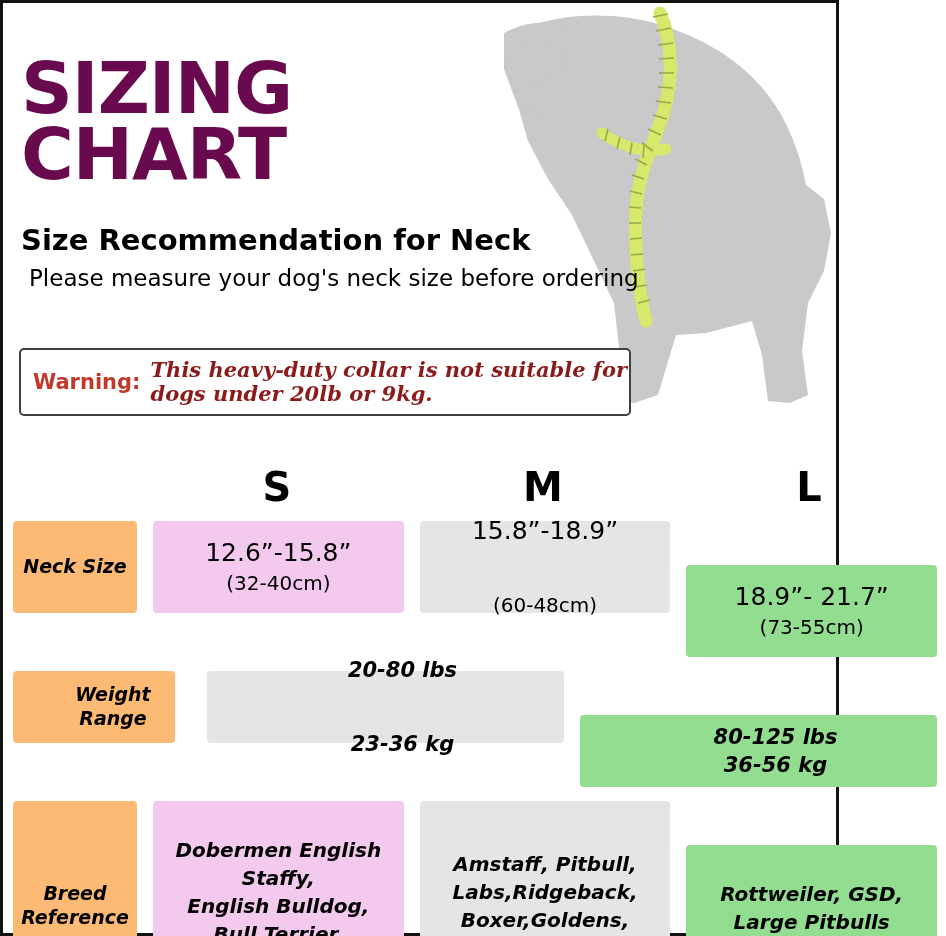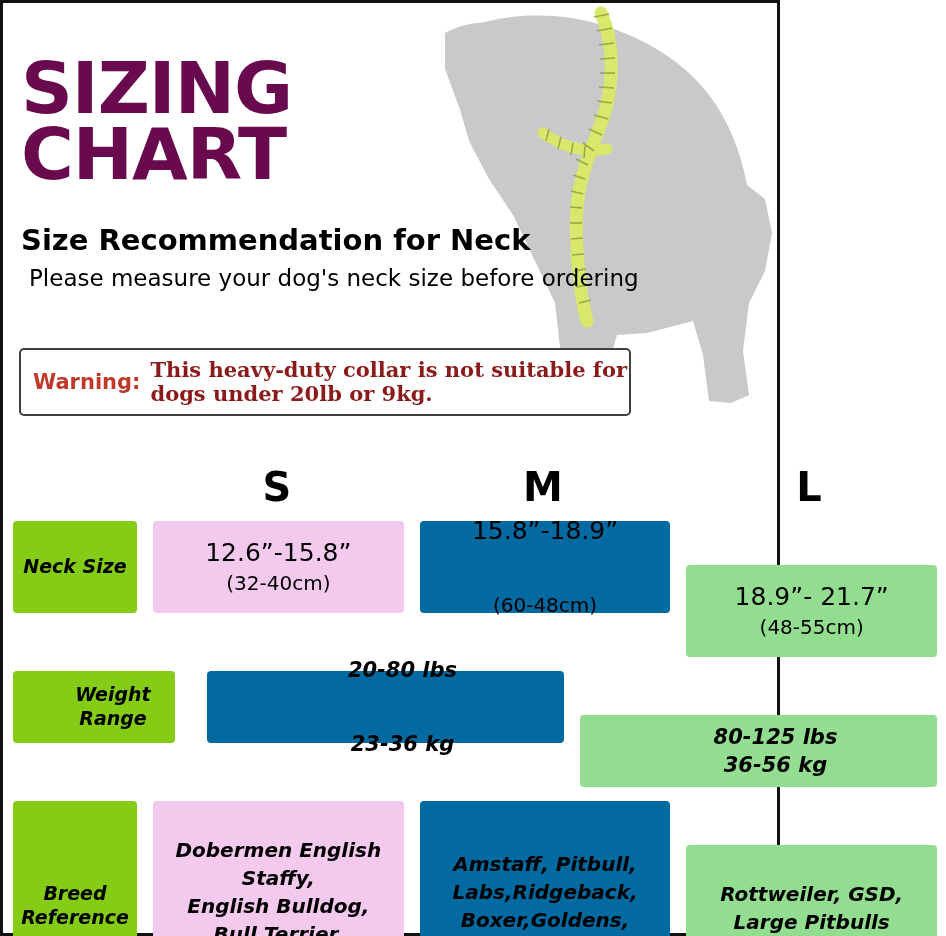--- a/index.html
+++ b/index.html
@@ -10,21 +10,21 @@
   body {
     width: 946px;
     height: 936px;
     font-family: "Liberation Sans", sans-serif;
     color: #000;
     position: relative;
     overflow: hidden;
   }
   .page {
     position: relative;
-    width: 780px;
+    width: 839px;
     height: 936px;
     box-sizing: border-box;
     border: 3px solid #111;
     background: #fff;
   }
 
   
   .dog-art {
     position: absolute;
     top: 0;
@@ -86,20 +86,21 @@
     color: #c0392b;
     padding: 0 10px 0 12px;
     white-space: nowrap;
   }
   .warning-text {
     font-family: "DejaVu Serif", serif;
     font-weight: bold;
     font-size: 21px;
     line-height: 1.15;
     color: #8b1a1a;
+    font-style: italic;
   }
 
   
   .size-head {
     position: absolute;
     left: 10px;
     top: 455px;
     width: 920px;
     display: flex;
   }
@@ -122,21 +123,21 @@
     width: 924px;
   }
   .row {
     display: flex;
     margin-bottom: 14px;
   }
   .row .gap { width: 16px; flex: 0 0 16px; }
   .rowlabel {
     width: 124px;
     flex: 0 0 124px;
-    background: #84cc16;
+    background: #fdba74;
     border-radius: 4px;
     display: flex;
     align-items: center;
     justify-content: center;
     text-align: center;
     font-family: "DejaVu Sans", sans-serif;
     font-weight: bold;
     font-style: italic;
     font-size: 19px;
     line-height: 1.25;
@@ -147,21 +148,21 @@
     border-radius: 4px;
     display: flex;
     flex-direction: column;
     align-items: center;
     justify-content: center;
     text-align: center;
     padding: 6px 4px;
     box-sizing: border-box;
   }
   .cell.s { background: #f4c9ee; }
-  .cell.m { background: #0369a1; gap: 45px; }
+  .cell.m { background: #e5e5e5; gap: 45px; }
   .cell.l { background: #93dd90; margin-top: 44px; }
 
   .neck-row .rowlabel, .neck-row .cell { height: 92px; }
   .weight-row .rowlabel, .weight-row .cell { height: 72px; padding-left: 38px; }
   .breed-row .rowlabel, .breed-row .cell { height: 210px; }
 
   .big {
     font-family: "DejaVu Sans", sans-serif;
     font-weight: normal;
     font-size: 25px;
@@ -270,21 +271,21 @@
         <div class="small">(32-40cm)</div>
       </div>
       <div class="gap"></div>
       <div class="cell m">
         <div class="big">15.8”-18.9”</div>
         <div class="small">(60-48cm)</div>
       </div>
       <div class="gap"></div>
       <div class="cell l">
         <div class="big">18.9”- 21.7”</div>
-        <div class="small">(48-55cm)</div>
+        <div class="small">(73-55cm)</div>
       </div>
     </div>
 
     <div class="row weight-row">
       <div class="rowlabel">Weight Range</div>
       <div class="gap"></div>
       <div class="gap"></div>
       <div class="cell m">
         <div class="wt">20-80 lbs</div>
         <div class="wt">23-36 kg</div>

